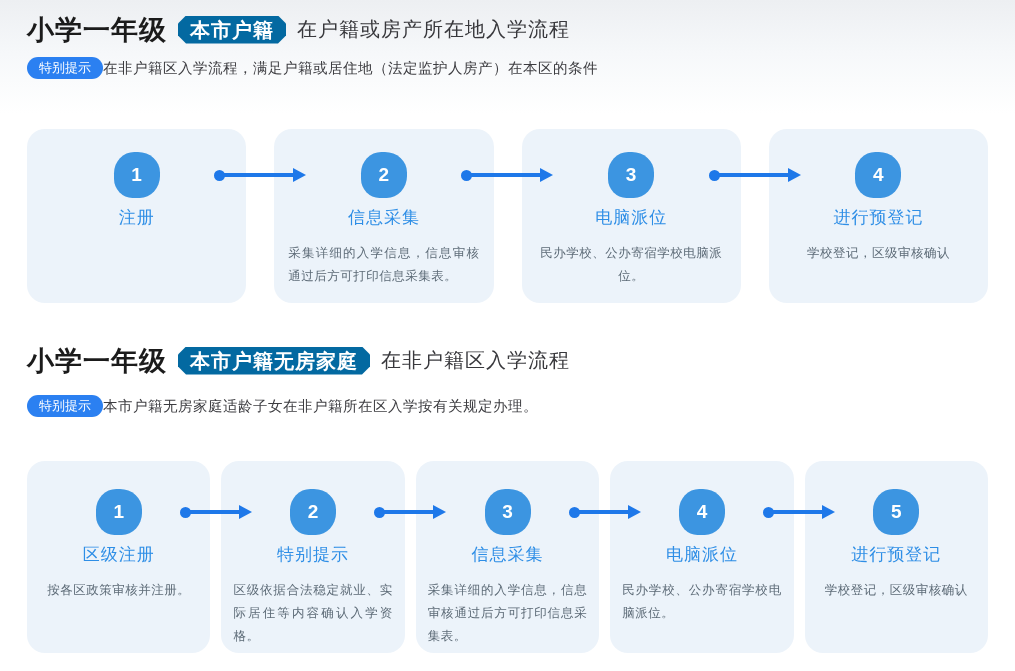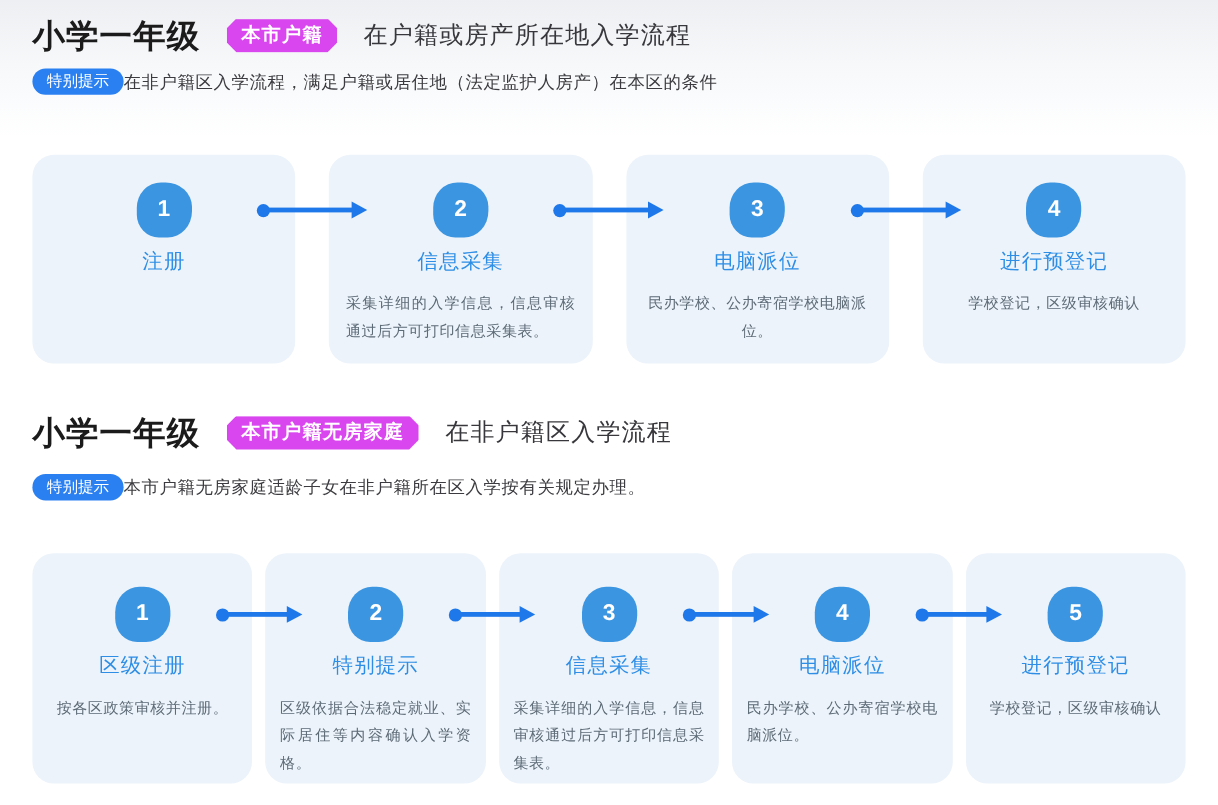--- a/index.html
+++ b/index.html
@@ -9,33 +9,33 @@
     background: linear-gradient(180deg, #edeff2 0%, #f6f8fa 8%, #ffffff 17%);
     overflow: hidden;
     color: #3c3c40;
   }
   .wrap { padding: 12px 27px 0 27px; }
 
   
   .head-row {
     display: flex;
     align-items: center;
-    gap: 22px;
+    gap: 11px;
     height: 35px;
   }
   .head-prefix {
     font-size: 27px;
     font-weight: 800;
     color: #1b1b1b;
     letter-spacing: 1px;
   }
   .dark-badge {
-    background: #d946ef;
+    background: #0369a1;
     color: #ffffff;
-    font-size: 16px;
+    font-size: 20px;
     font-weight: 700;
     padding: 4px 12px;
     line-height: 20px;
     clip-path: polygon(8px 0, calc(100% - 8px) 0, 100% 8px, 100% calc(100% - 8px), calc(100% - 8px) 100%, 8px 100%, 0 calc(100% - 8px), 0 8px);
     letter-spacing: 1px;
     white-space: nowrap;
   }
   .head-suffix {
     font-size: 20px;
     font-weight: 500;

